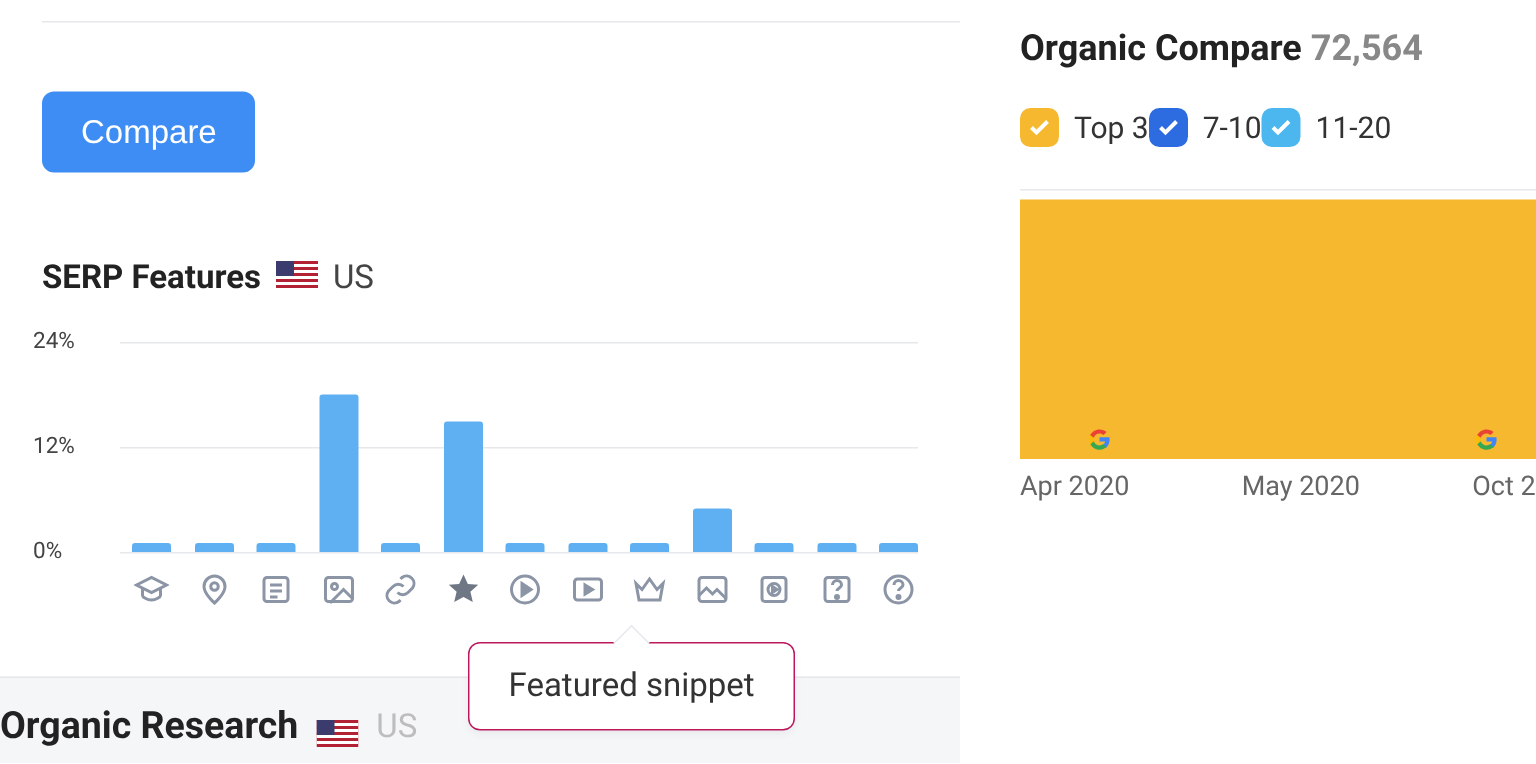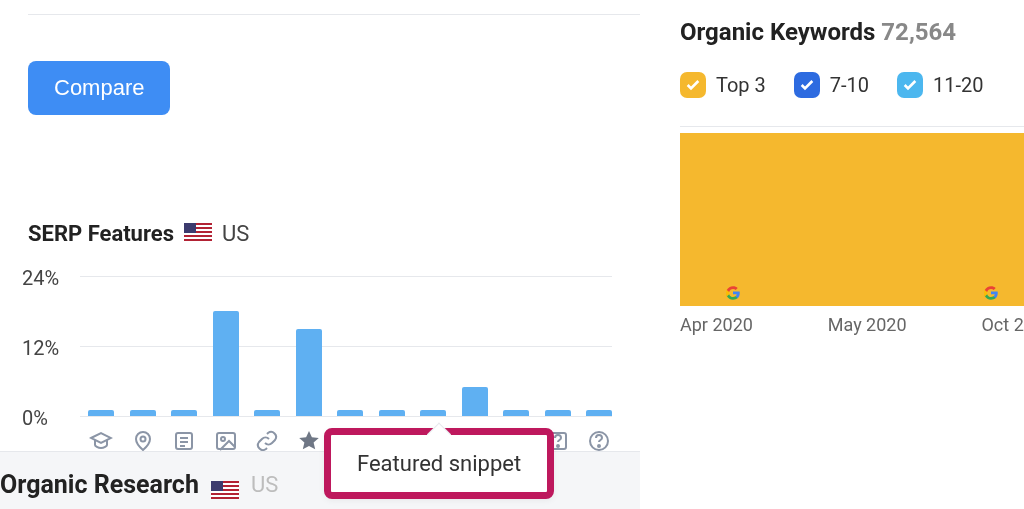--- a/index.html
+++ b/index.html
@@ -1,41 +1,41 @@
 <!DOCTYPE html>
 <html><head>
 <meta charset="utf-8">
 <style>
   html,body{margin:0;padding:0;font-family:-apple-system,BlinkMacSystemFont,"Segoe UI",Roboto,Arial,sans-serif;background:#fff;color:#333;}
   *{box-sizing:border-box}
   .viewport{width:1024px;height:509px;position:relative;overflow:hidden;background:#fff}
   .left{position:absolute;left:0;top:0;width:640px;height:100%;padding:0 28px 0 28px}
   .right{position:absolute;left:680px;top:0;width:344px;height:100%;padding-top:18px;}
   .hr{height:1px;background:#e6e8ec;margin-right:-28px}
-  .compare-btn{margin-top:46px;margin-bottom:64px;display:inline-block;background:#3e8df4;color:#fff;border:none;border-radius:8px;font-size:22px;font-weight:500;padding:14px 26px;cursor:pointer}
+  .compare-btn{margin-top:46px;margin-bottom:16px;display:inline-block;background:#3e8df4;color:#fff;border:none;border-radius:8px;font-size:22px;font-weight:500;padding:14px 26px;cursor:pointer}
   .section-title{font-size:22px;font-weight:700;color:#222;margin:42px 0 30px 0;display:flex;align-items:flex-start;gap:10px}
   .flag{display:inline-block;width:28px;height:18px;vertical-align:middle}
   .country{font-weight:400;color:#444}
   .serp-chart{position:relative;height:140px;margin-left:20px;margin-right:0}
   .y-axis{position:absolute;left:-26px;top:0;bottom:0;width:50px}
-  .y-tick{position:absolute;left:0;font-size:20px;color:#444}
+  .y-tick{position:absolute;left:0;font-size:15px;color:#444}
   .grid-line{position:absolute;left:32px;right:0;height:1px;background:#e6e8ec}
   .bars{position:absolute;left:40px;right:0;top:0;bottom:0;display:flex;align-items:flex-end;justify-content:space-between}
   .bar{width:26px;background:#5fb0f2;border-radius:2px 2px 0 0}
   .x-icons{margin-left:60px;display:flex;justify-content:space-between;margin-top:12px}
   .x-ic{width:26px;height:26px;display:flex;align-items:center;justify-content:center;color:#8b95a6}
   .x-ic svg{width:24px;height:24px}
   .x-ic.hl svg{color:#6f7785}
-  .tooltip{position:absolute;left:324px;top:428px;background:#fff;border:7px solid #be185d;border-radius:8px;padding:16px 26px;font-size:22px;color:#333;box-shadow:0 2px 6px rgba(0,0,0,0.05);z-index:5}
+  .tooltip{position:absolute;left:312px;top:428px;background:#fff;border:1px solid #be185d;border-radius:8px;padding:16px 26px;font-size:22px;color:#333;box-shadow:0 2px 6px rgba(0,0,0,0.05);z-index:5}
   .tooltip:before{content:"";position:absolute;top:-9px;left:50%;transform:translateX(-50%) rotate(45deg);width:16px;height:16px;background:#fff;border-left:1px solid #e6e8ec;border-top:1px solid #e6e8ec}
   .org-research{position:absolute;left:0;bottom:0;width:640px;background:#f5f6f8;padding:18px 0 10px 0;font-size:25px;font-weight:700;color:#222;display:flex;align-items:center;gap:12px;border-top:1px solid #e6e8ec}
   .org-research .country{font-size:22px;color:#bdbdbd;font-weight:400}
   .ok-title{font-size:24px;font-weight:700;color:#222}
   .ok-title .count{font-weight:700;color:#888}
-  .legend{display:flex;gap:28px;margin:26px 0 28px 0}
+  .legend{display:flex;margin:26px 0 28px 0}
   .legend-item{display:flex;align-items:center;gap:10px;font-size:20px;color:#333}
   .chk{width:26px;height:26px;border-radius:7px;display:inline-flex;align-items:center;justify-content:center;color:#fff}
   .chk svg{width:16px;height:16px}
   .chk.y{background:#f5b82e}
   .chk.b{background:#2d6be0}
   .chk.lb{background:#4cb7ef}
   .area-chart{position:relative;height:180px;border-top:1px solid #e6e8ec;margin-top:8px;margin-right:-20px}
   .area-svg{width:100%;height:100%}
   .x-labels{display:flex;justify-content:space-between;font-size:18px;color:#666;margin-top:8px;margin-right:-20px}
   .g-icons{position:absolute;bottom:4px;left:0;right:0;display:flex;justify-content:space-between;padding:0 44px 0 44px}
@@ -192,21 +192,21 @@
           <rect y="10" width="28" height="2" fill="#fff"></rect>
           <rect y="14" width="28" height="2" fill="#fff"></rect>
           <rect width="12" height="10" fill="#3c3b6e"></rect>
         </svg>
   </span>
   <span class="country">US</span>
 </div>
 
 <div class="right">
   <div class="ok-title">
-    <span>Organic Keywords</span>
+    <span>Organic Compare</span>
     <span class="count">72,564</span>
   </div>
 
   <div class="legend" id="legend">
         <div class="legend-item">
           <span class="chk y">
             <svg viewBox="0 0 24 24" fill="none" stroke="#fff" stroke-width="4">
               <path d="M4 12l5 5L20 6"></path>
             </svg>
           </span>

